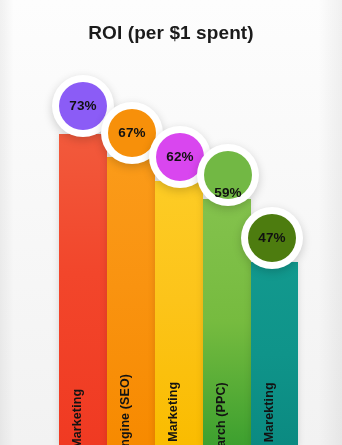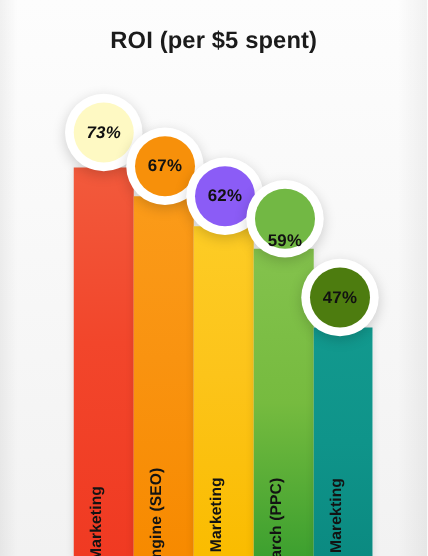--- a/index.html
+++ b/index.html
@@ -127,21 +127,21 @@
     color: #111111;
     letter-spacing: 0.2px;
     line-height: 1;
   }
 </style>
 </head>
 <body>
 
 <div id="chart-card">
 
-  <div id="chart-title">ROI (per $5 spent)</div>
+  <div id="chart-title">ROI (per $1 spent)</div>
 
   <div id="plot-area">
 
     <div class="bar" style="left:59px; height:311px;">
       <div class="bar-body" style="background:linear-gradient(180deg,#f25a3c 0%,#f2462b 45%,#f03a22 100%);"></div>
       <div class="label-wrap">
         <div class="bar-label">Email Marketing</div>
       </div>
     </div>
 
@@ -167,33 +167,33 @@
     </div>
 
     <div class="bar" style="left:251px; height:183px; width:47px;">
       <div class="bar-body" style="background:linear-gradient(180deg,#12998e 0%,#0f948a 50%,#0b8a81 100%);"></div>
       <div class="label-wrap" style="width:47px;">
         <div class="bar-label">Affiliate Marekting</div>
       </div>
     </div>
 
     <div class="marker" style="left:52px; top:75px;">
-      <div class="marker-inner" style="background:#fef9c3;font-style:italic;">
+      <div class="marker-inner" style="background:#8b5cf6;">
         <span class="marker-value">73%</span>
       </div>
     </div>
 
     <div class="marker" style="left:101px; top:102px;">
       <div class="marker-inner" style="background:#f7900a;">
         <span class="marker-value">67%</span>
       </div>
     </div>
 
     <div class="marker" style="left:149px; top:126px;">
-      <div class="marker-inner" style="background:#8b5cf6;">
+      <div class="marker-inner" style="background:#d946ef;">
         <span class="marker-value">62%</span>
       </div>
     </div>
 
     <div class="marker" style="left:197px; top:144px;">
       <div class="marker-inner" style="background:#72b844;align-items:flex-end;">
         <span class="marker-value">59%</span>
       </div>
     </div>
 

